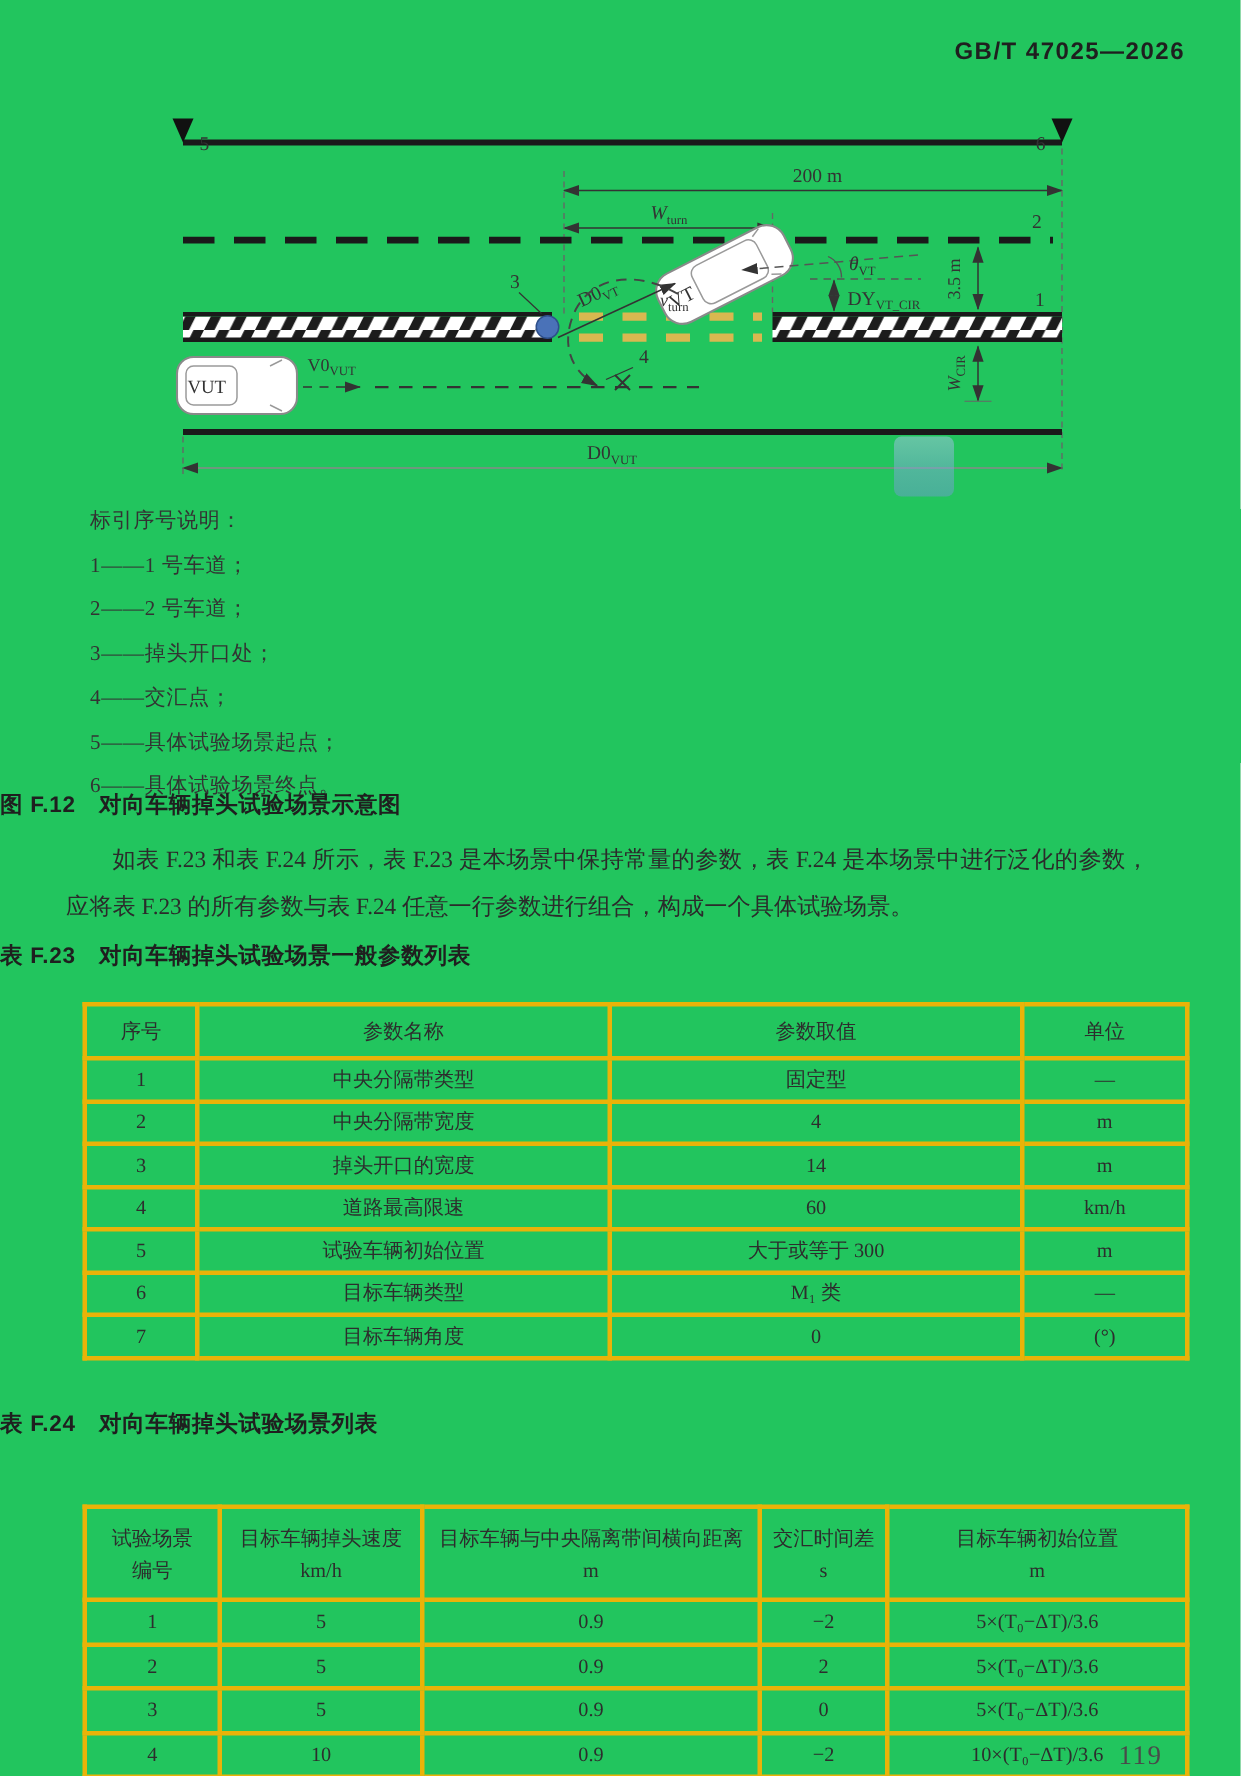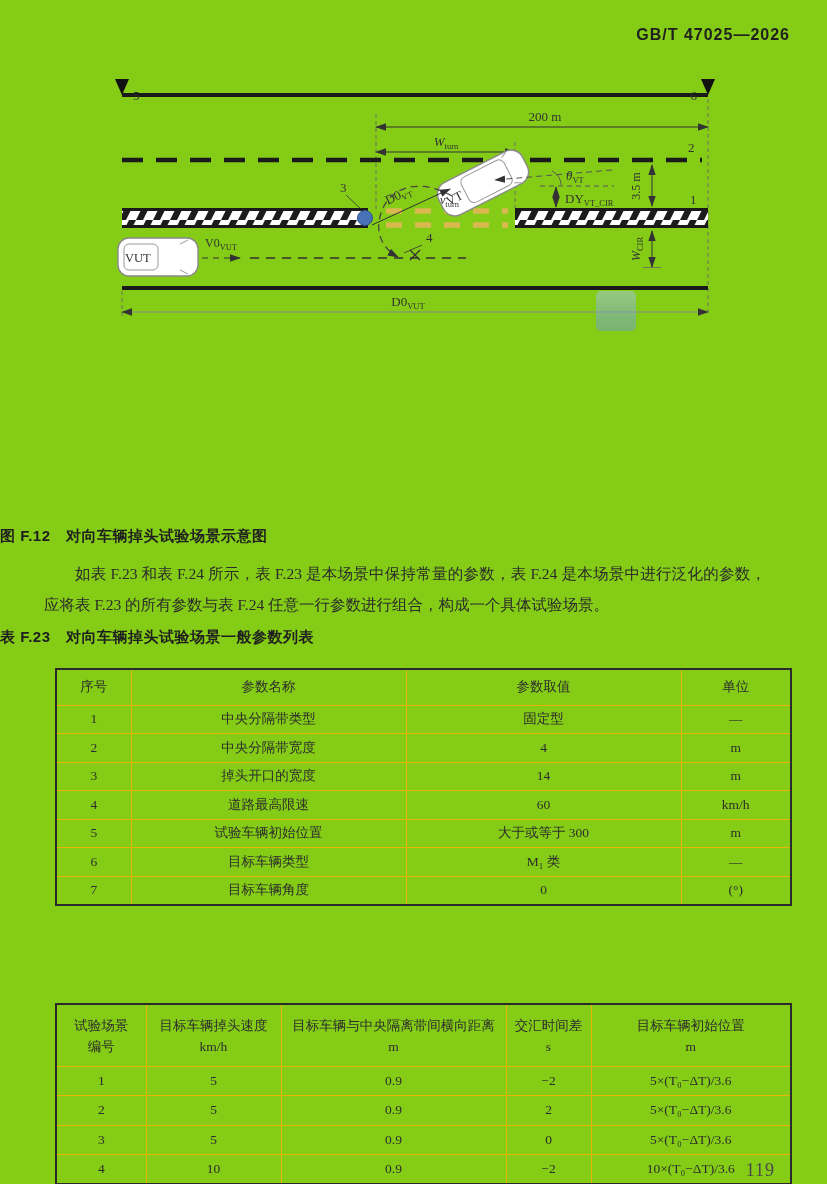--- a/index.html
+++ b/index.html
@@ -1,17 +1,17 @@
 <!DOCTYPE html>
 <html><head>
 <meta charset="utf-8">
 <style>
   html,body{margin:0;padding:0;background:#e8e8e8;}
   .page{
-    position:relative;width:827px;height:1184px;background:#84cc16;
+    position:relative;width:827px;height:1184px;background:#22c55e;
     margin:0 auto;overflow:hidden;
     font-family:"Liberation Serif","DejaVu Serif",serif;color:#2b2b2b;
   }
   .doc-number{
     position:absolute;top:26px;right:37px;
     font-family:"Liberation Sans","DejaVu Sans",sans-serif;
     font-weight:bold;font-size:16px;letter-spacing:1px;color:#1f1f1f;
   }
   .diagram-svg{position:absolute;top:0;left:0;}
   .diagram-svg text{font-family:"Liberation Serif","DejaVu Serif",serif;fill:#333;}
@@ -33,21 +33,21 @@
     position:absolute;left:44px;top:558px;width:722px;
     font-size:15.5px;line-height:2.0;text-align:justify;text-indent:2em;color:#2b2b2b;
   }
   .f23-title{top:628px;}
   .f24-title{top:940px;}
   table.std{
     position:absolute;left:55px;border-collapse:collapse;table-layout:fixed;
     width:735px;font-size:13.5px;color:#2d2d2d;
   }
   table.std th,table.std td{
-    border:1px solid #eab308;text-align:center;vertical-align:middle;
+    border:3px solid #eab308;text-align:center;vertical-align:middle;
     padding:0 4px;font-weight:normal;overflow:hidden;
   }
   table.std{border:2px solid #2a2a2a;}
   .t-f23{top:668px;}
   .t-f23 thead tr{height:36px;}
   .t-f23 tbody tr{height:28.5px;}
   .t-f24{top:1003px;}
   .t-f24 thead tr{height:62px;}
   .t-f24 tbody tr{height:29.5px;}
   .t-f24 th .h1{line-height:1.7;}
@@ -158,20 +158,29 @@
     <line x1="202" y1="258" x2="240" y2="258" stroke="#333" stroke-width="1" stroke-dasharray="6 5" marker-end="url(#arw)"></line>
     <line x1="250" y1="258" x2="466" y2="258" stroke="#333" stroke-width="1.5" stroke-dasharray="9 7"></line>
 
     <line x1="122" y1="288" x2="708" y2="288" stroke="#1a1a1a" stroke-width="4"></line>
     <line x1="122" y1="312" x2="708" y2="312" stroke="#888" stroke-width="1" marker-start="url(#arw)" marker-end="url(#arw)"></line>
     <text x="408" y="306" font-size="13" text-anchor="middle"><tspan>D0</tspan><tspan class="sub" dy="3">VUT</tspan></text>
   </svg>
 
   <div class="watermark"></div>
 
+  <div class="legend">
+    <div>标引序号说明：</div>
+    <div>1——1 号车道；</div>
+    <div>2——2 号车道；</div>
+    <div>3——掉头开口处；</div>
+    <div>4——交汇点；</div>
+    <div>5——具体试验场景起点；</div>
+    <div>6——具体试验场景终点。</div>
+  </div>
 
   <div class="fig-caption">图 F.12　对向车辆掉头试验场景示意图</div>
 
   <div class="body-paragraph">如表 F.23 和表 F.24 所示，表 F.23 是本场景中保持常量的参数，表 F.24 是本场景中进行泛化的参数，应将表 F.23 的所有参数与表 F.24 任意一行参数进行组合，构成一个具体试验场景。</div>
 
   <div class="table-title f23-title">表 F.23　对向车辆掉头试验场景一般参数列表</div>
 
   <table class="std t-f23">
     <colgroup>
         <col style="width:75px">
@@ -226,20 +235,21 @@
       </tr>
       <tr>
         <td>7</td>
         <td>目标车辆角度</td>
         <td>0</td>
         <td>(°)</td>
       </tr>
     </tbody>
   </table>
 
+  <div class="table-title f24-title">表 F.24　对向车辆掉头试验场景列表</div>
 
   <table class="std t-f24">
     <colgroup>
         <col style="width:90px">
         <col style="width:135px">
         <col style="width:225px">
         <col style="width:85px">
         <col style="width:200px">
       </colgroup>
     <thead>

